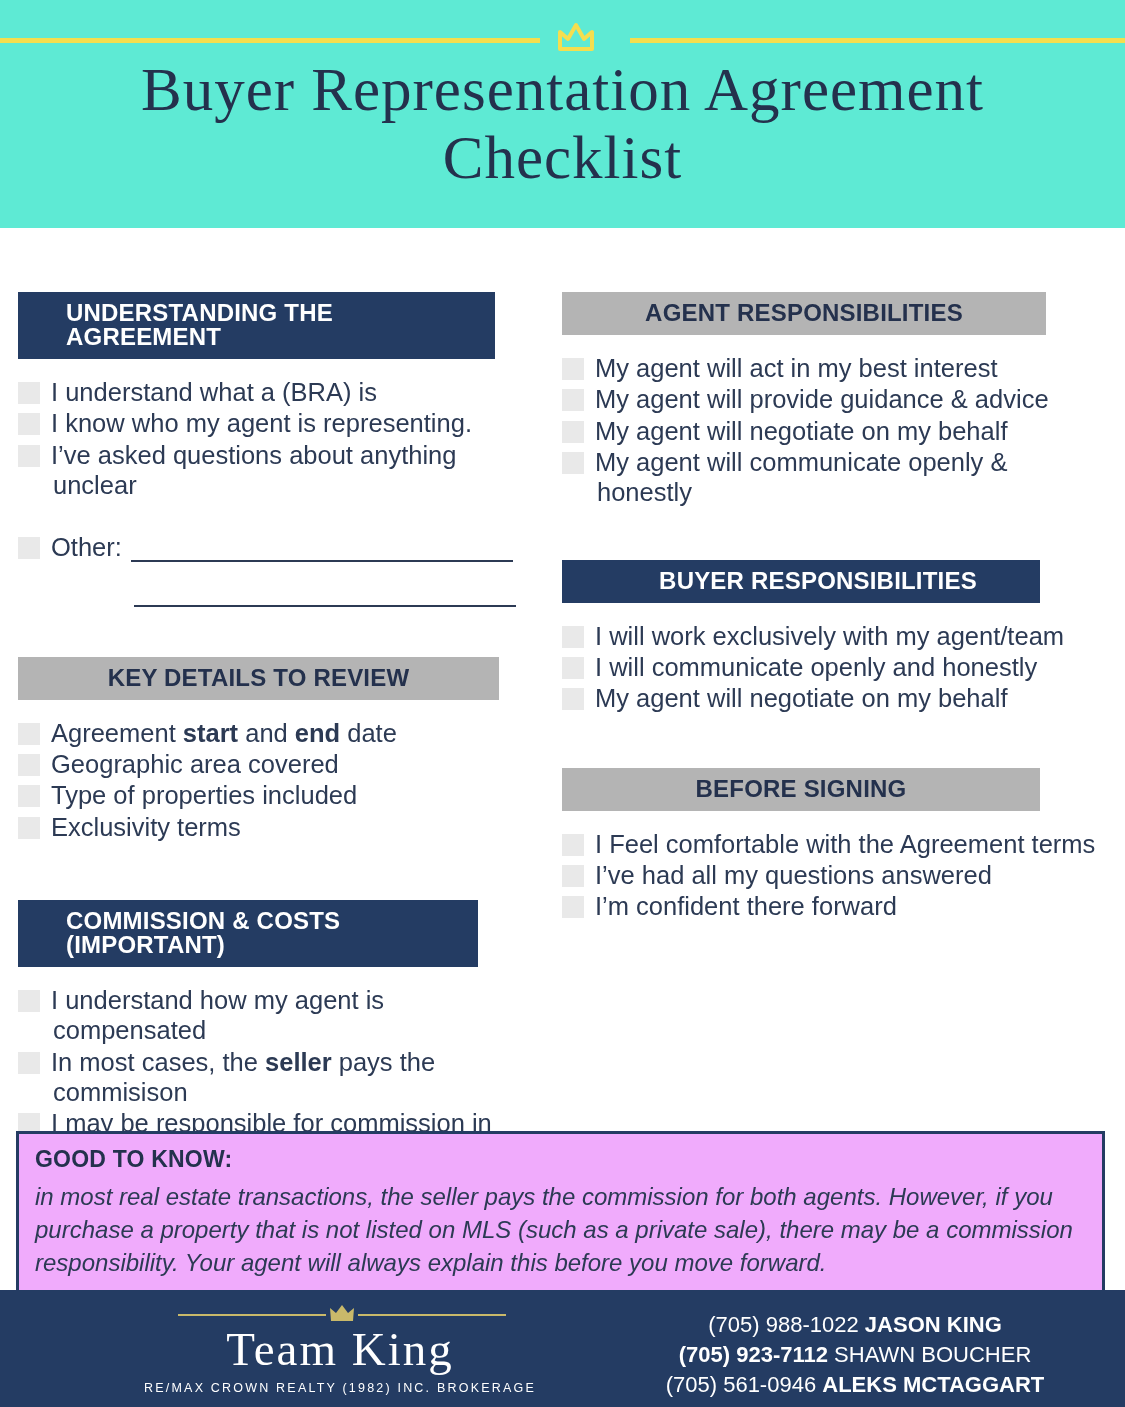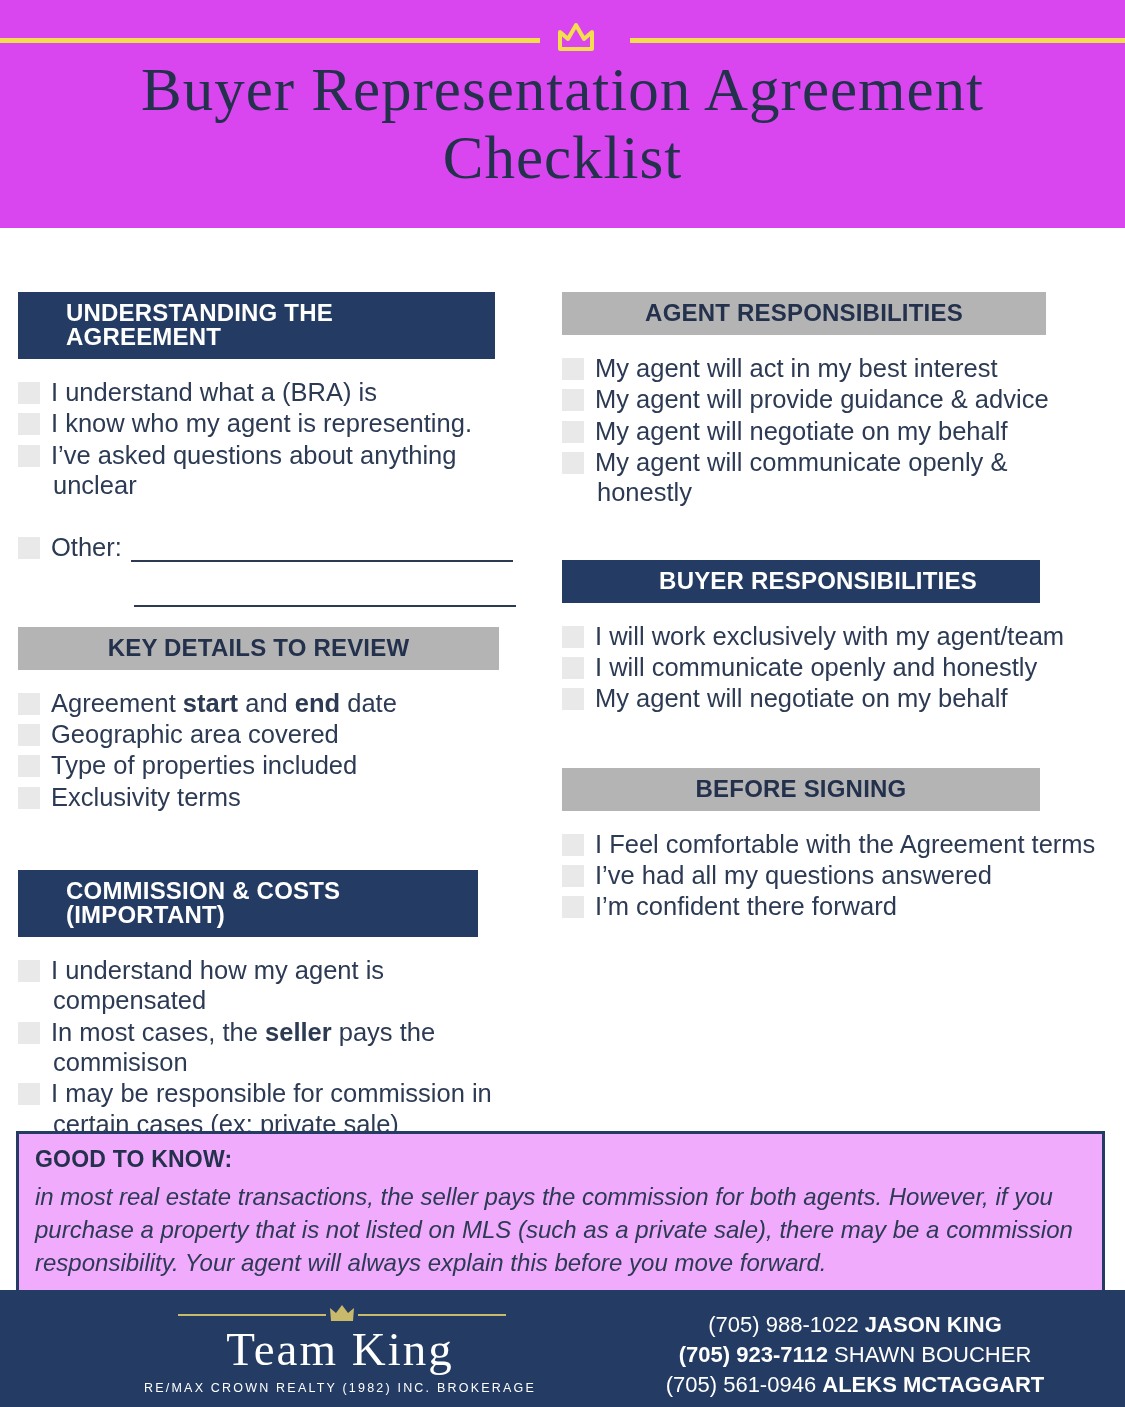--- a/index.html
+++ b/index.html
@@ -15,21 +15,21 @@
     font-family: "Liberation Sans", sans-serif;
     color: #24314d;
   }
 
   
   .header {
     position: absolute;
     left: 0; top: 0;
     width: 1125px;
     height: 228px;
-    background: #d946ef;
+    background: #5eead4;
   }
   .accent-row {
     position: absolute;
     left: 0; top: 28px;
     width: 1125px;
     height: 24px;
   }
   .accent-line {
     position: absolute;
     top: 10px;
@@ -258,21 +258,21 @@
         <span class="cbox"></span><span>I’ve asked questions about anything unclear</span>
       </div>
       <div class="other-row">
         <span class="cbox"></span><span>Other:</span>
         <span class="rule r1"></span>
         <span class="rule r2"></span>
       </div>
     </div>
   </div>
 
-  <div class="sec" style="margin-top:64px;">
+  <div class="sec" style="margin-top:94px;">
     <div class="sec-head gray" style="width:481px;">KEY DETAILS TO REVIEW</div>
     <div class="items">
       <div class="item">
         <span class="cbox"></span><span><span>Agreement </span><b>start</b><span> and </span><b>end</b><span> date</span></span>
       </div>
       <div class="item">
         <span class="cbox"></span><span>Geographic area covered</span>
       </div>
       <div class="item">
         <span class="cbox"></span><span>Type of properties included</span>

